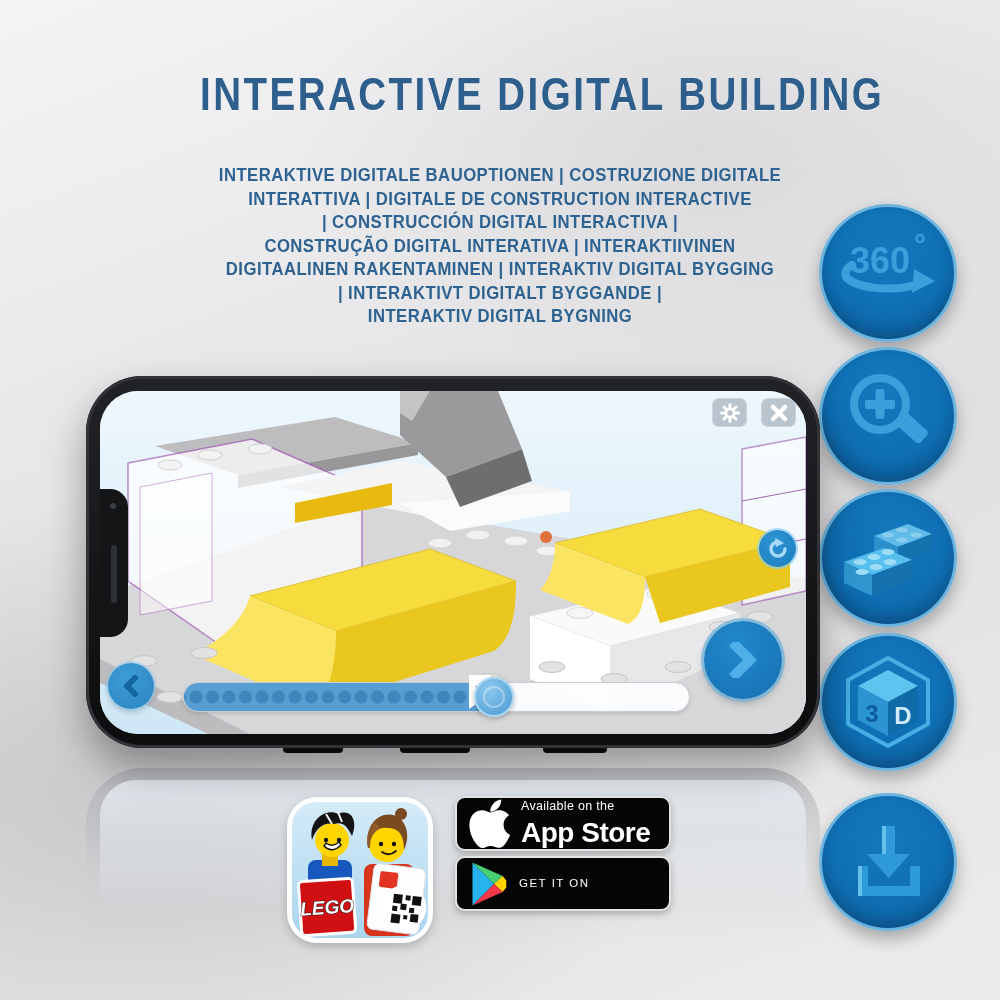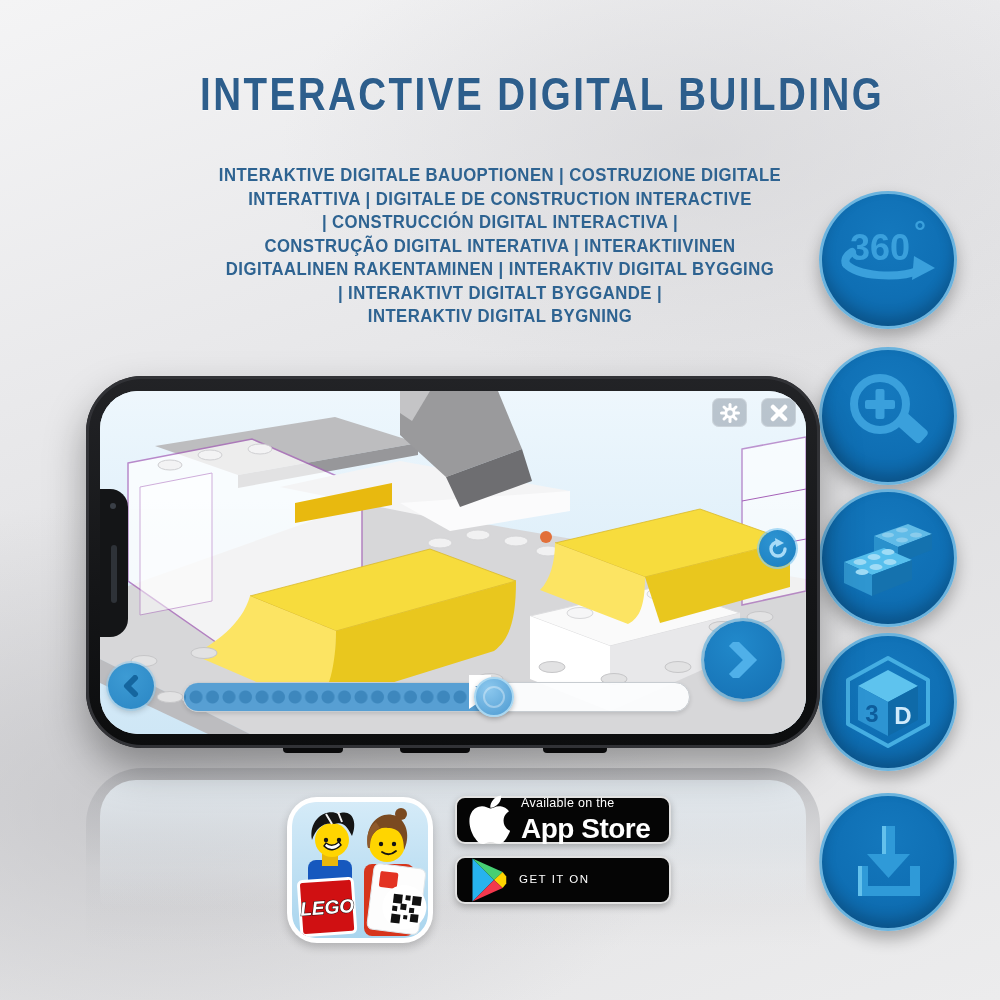--- a/index.html
+++ b/index.html
@@ -93,21 +93,21 @@
     position:absolute;left:14px;top:12px;width:706px;height:150px;border-radius:36px;
     background:linear-gradient(180deg, rgba(236,244,250,.8), rgba(236,244,250,0) 85%);
   }
   
   .app-icon{
     position:absolute;left:287px;top:797px;width:146px;height:146px;border-radius:30px;z-index:5;
     background:#fff;box-shadow:0 4px 10px rgba(0,0,0,.2);padding:5px;box-sizing:border-box;
   }
   .app-icon svg{border-radius:24px;display:block;}
   .badge{
-    position:absolute;left:455px;width:216px;height:48px;border-radius:10px;z-index:5;
+    position:absolute;left:455px;width:216px;height:55px;border-radius:10px;z-index:5;
     background:#050505;border:2px solid #e2e2e2;box-sizing:border-box;
     display:flex;align-items:center;padding:0 10px 0 12px;color:#fff;
     box-shadow:0 3px 7px rgba(0,0,0,.25);
   }
   .badge .txt{margin-left:10px;line-height:1;}
   .badge .small{font-size:12.5px;letter-spacing:.3px;display:block;}
   .badge .small.caps{font-size:11.5px;letter-spacing:1.5px;}
   .badge .big{font-size:28px;font-weight:700;letter-spacing:-.5px;display:block;margin-top:6px;}
   .badge-appstore{top:796px;}
   .badge-gplay{top:856px;}
@@ -121,21 +121,21 @@
 <div class="subtitle">
   <div>INTERAKTIVE DIGITALE BAUOPTIONEN | COSTRUZIONE DIGITALE</div>
   <div>INTERATTIVA | DIGITALE DE CONSTRUCTION INTERACTIVE</div>
   <div>| CONSTRUCCIÓN DIGITAL INTERACTIVA |</div>
   <div>CONSTRUÇÃO DIGITAL INTERATIVA | INTERAKTIIVINEN</div>
   <div>DIGITAALINEN RAKENTAMINEN | INTERAKTIV DIGITAL BYGGING</div>
   <div>| INTERAKTIVT DIGITALT BYGGANDE |</div>
   <div>INTERAKTIV DIGITAL BYGNING</div>
 </div>
 
-<div class="feat" style="top:191px;">
+<div class="feat" style="top:204px;">
   <svg width="104" height="104" viewBox="0 0 104 104">
     <text x="44" y="52" text-anchor="middle" font-size="36" font-weight="bold" fill="#3aa0dc">360</text>
     <text x="84" y="34" text-anchor="middle" font-size="30" font-weight="bold" fill="#3aa0dc">°</text>
     <path d="M16,44 A42,17 0 0 0 10,56" fill="none" stroke="#3aa0dc" stroke-width="8" stroke-linecap="round"></path>
     <path d="M10,56 A44,17 0 0 0 84,62" fill="none" stroke="#3aa0dc" stroke-width="8" stroke-linecap="round"></path>
     <polygon points="78,48 99,60 76,72" fill="#3aa0dc"></polygon>
   </svg>
 </div>
 <div class="feat" style="top:347px;">
   <svg width="100" height="100" viewBox="0 0 100 100">

